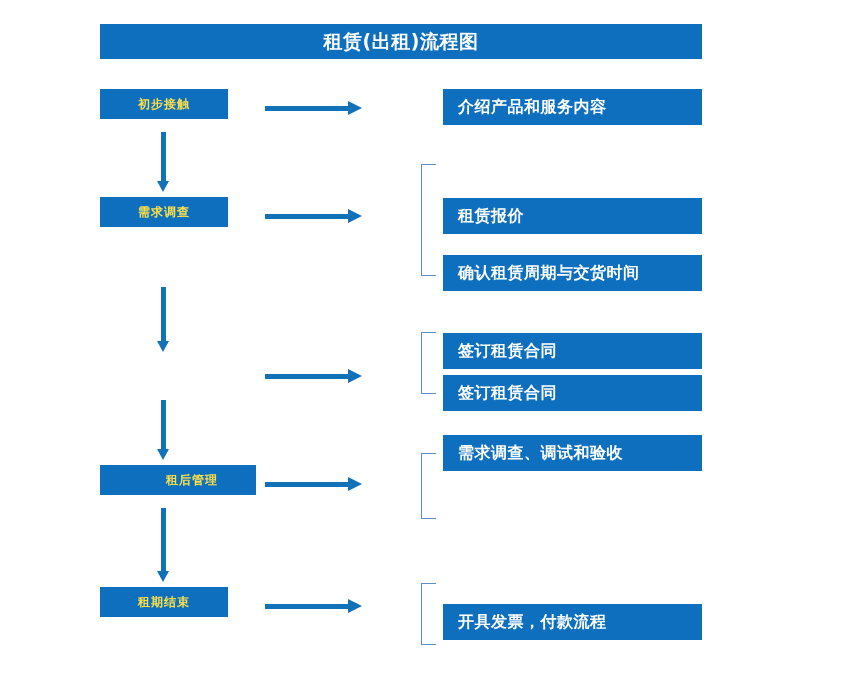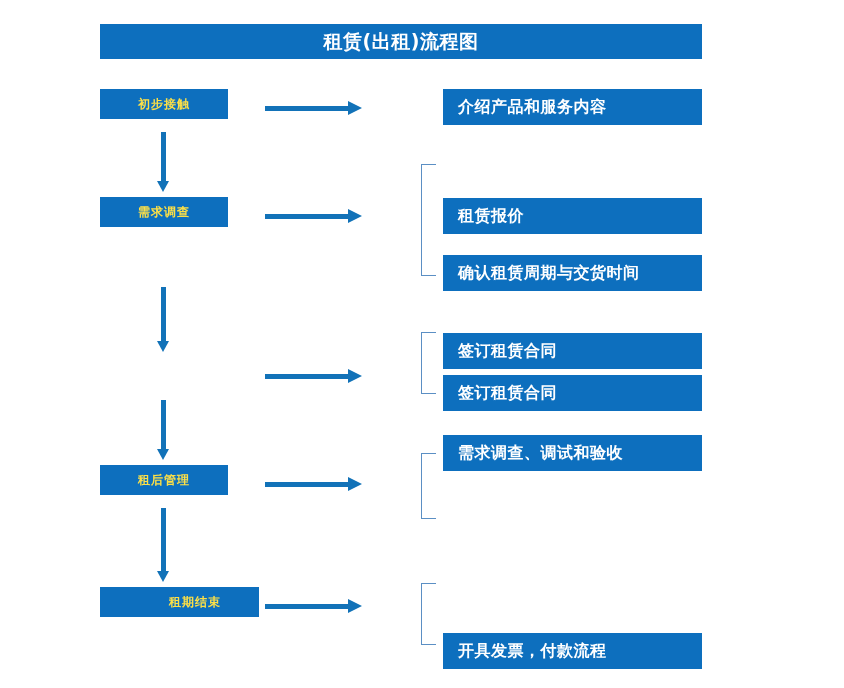--- a/index.html
+++ b/index.html
@@ -87,22 +87,22 @@
 </style>
 </head>
 <body>
 
 <div id="canvas">
 
   <div class="title-bar">租赁(出租)流程图</div>
 
   <div class="stage-box" style="left:100px;top:77px;">初步接触</div>
   <div class="stage-box" style="left:100px;top:185px;font-family:Liberation Mono, monospace;">需求调查</div>
-  <div class="stage-box" style="left:100px;top:453px;">租后管理</div>
-  <div class="stage-box" style="left:100px;top:575px;padding-left:31px;">租期结束</div>
+  <div class="stage-box" style="left:100px;top:453px;padding-left:28px;">租后管理</div>
+  <div class="stage-box" style="left:100px;top:575px;">租期结束</div>
 
   <div class="v-arrow" style="top:120px;height:60px;">
     <div class="shaft" style="height:49px;"></div>
       <div class="head"></div>
   </div>
   <div class="v-arrow" style="top:275px;height:65px;">
     <div class="shaft" style="height:54px;"></div>
       <div class="head"></div>
   </div>
   <div class="v-arrow" style="top:388px;height:60px;">
@@ -143,15 +143,15 @@
   <div class="detail-box" style="top:77px;">介绍产品和服务内容</div>
 
   <div class="detail-box" style="top:186px;">租赁报价</div>
   <div class="detail-box" style="top:243px;">确认租赁周期与交货时间</div>
 
   <div class="detail-box" style="top:321px;text-align:right;">签订租赁合同</div>
   <div class="detail-box" style="top:363px;">签订租赁合同</div>
 
   <div class="detail-box" style="top:423px;">需求调查、调试和验收</div>
 
-  <div class="detail-box" style="top:621px;">开具发票，付款流程</div>
+  <div class="detail-box" style="top:592px;">开具发票，付款流程</div>
 
 </div>
 
 </body></html>

